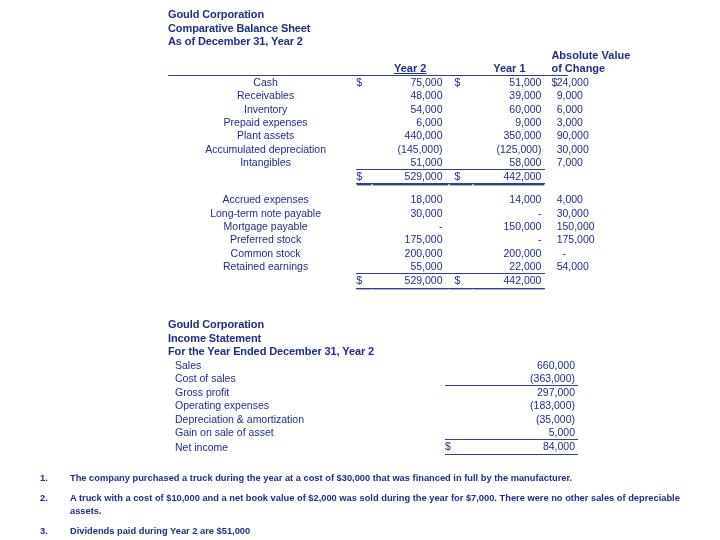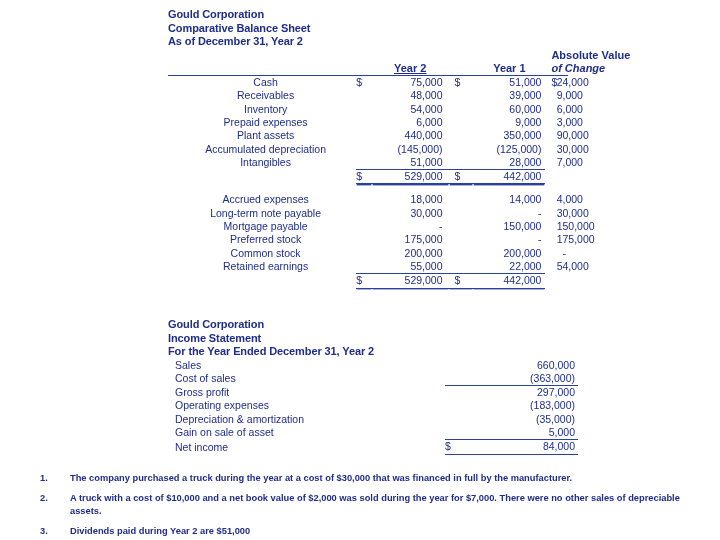--- a/index.html
+++ b/index.html
@@ -115,21 +115,21 @@
       <td class="c-cur2"></td>
       <td class="c-num2"></td>
       <td class="c-cur3" colspan="2" style="text-align:left;padding-left:6px;">Absolute Value</td>
     </tr>
     <tr class="hdr rule-under">
       <td class="c-label"></td>
       <td class="c-cur"></td>
       <td class="c-num" style="padding-right:0 !important;text-decoration:underline;">Year 2</td>
       <td class="c-cur2"></td>
       <td class="c-num2" style="text-align:center;padding-right:0 !important;">Year 1</td>
-      <td class="c-cur3" colspan="2" style="text-align:left;padding-left:6px;font-style:italic;">of Change</td>
+      <td class="c-cur3" colspan="2" style="text-align:left;padding-left:6px;">of Change</td>
     </tr>
 
     </tbody>
       <tbody id="assets-body">
         <tr>
           <td class="c-label">Cash</td>
           <td class="c-cur">$</td>
           <td class="c-num">75,000</td>
           <td class="c-cur2">$</td>
           <td class="c-num2">51,000</td>
@@ -179,21 +179,21 @@
           <td class="c-cur2"></td>
           <td class="c-num2">(125,000)</td>
           <td class="c-cur3"></td>
           <td class="c-num3">30,000</td>
         </tr>
         <tr>
           <td class="c-label">Intangibles</td>
           <td class="c-cur pre-total"></td>
           <td class="c-num">51,000</td>
           <td class="c-cur2"></td>
-          <td class="c-num2">28,000</td>
+          <td class="c-num2">58,000</td>
           <td class="c-cur3"></td>
           <td class="c-num3">7,000</td>
         </tr>
         <tr>
           <td class="c-label"></td>
           <td class="c-cur dbl-rule">$</td>
           <td class="c-num dbl-rule">529,000</td>
           <td class="c-cur2 dbl-rule">$</td>
           <td class="c-num2 dbl-rule">442,000</td>
           <td class="c-cur3"></td>

